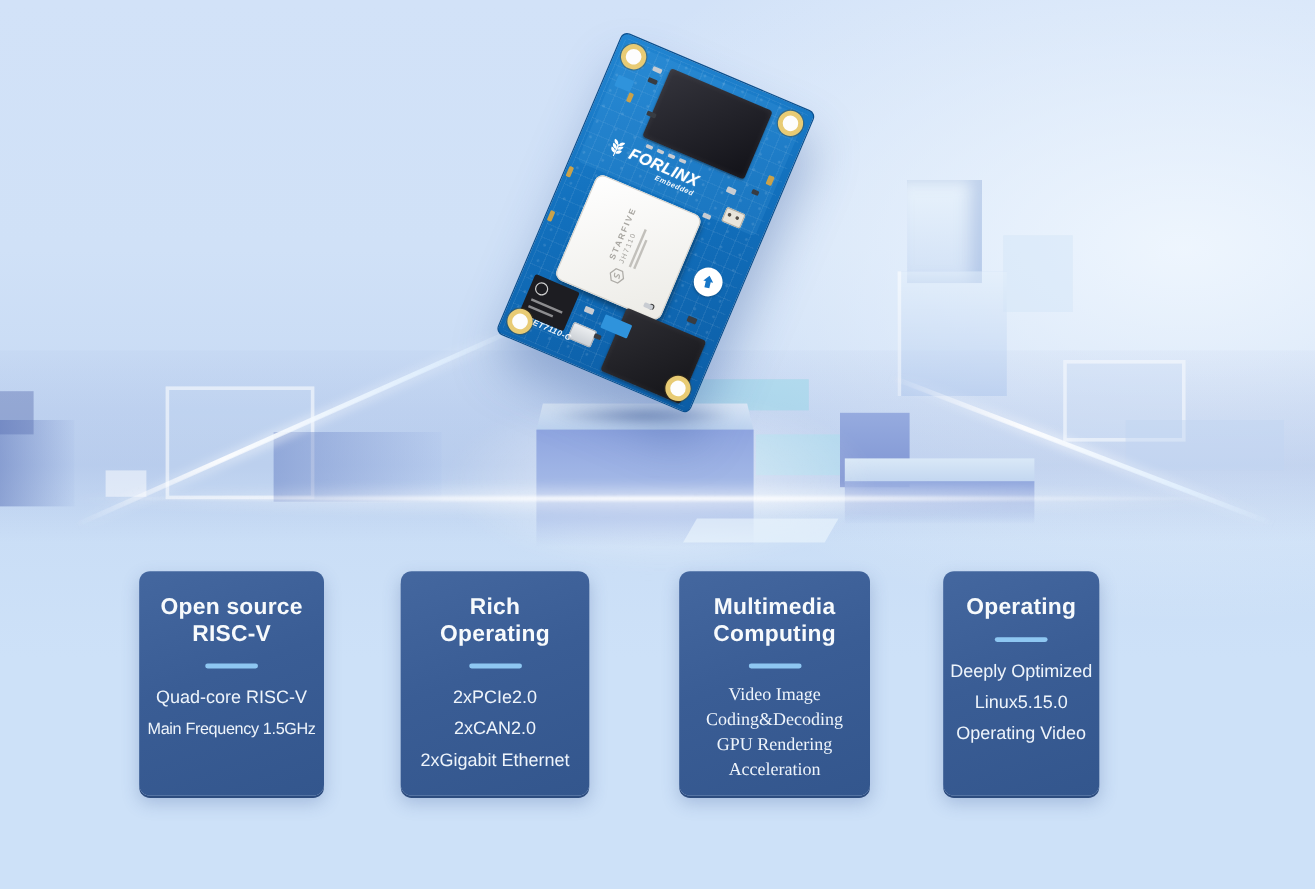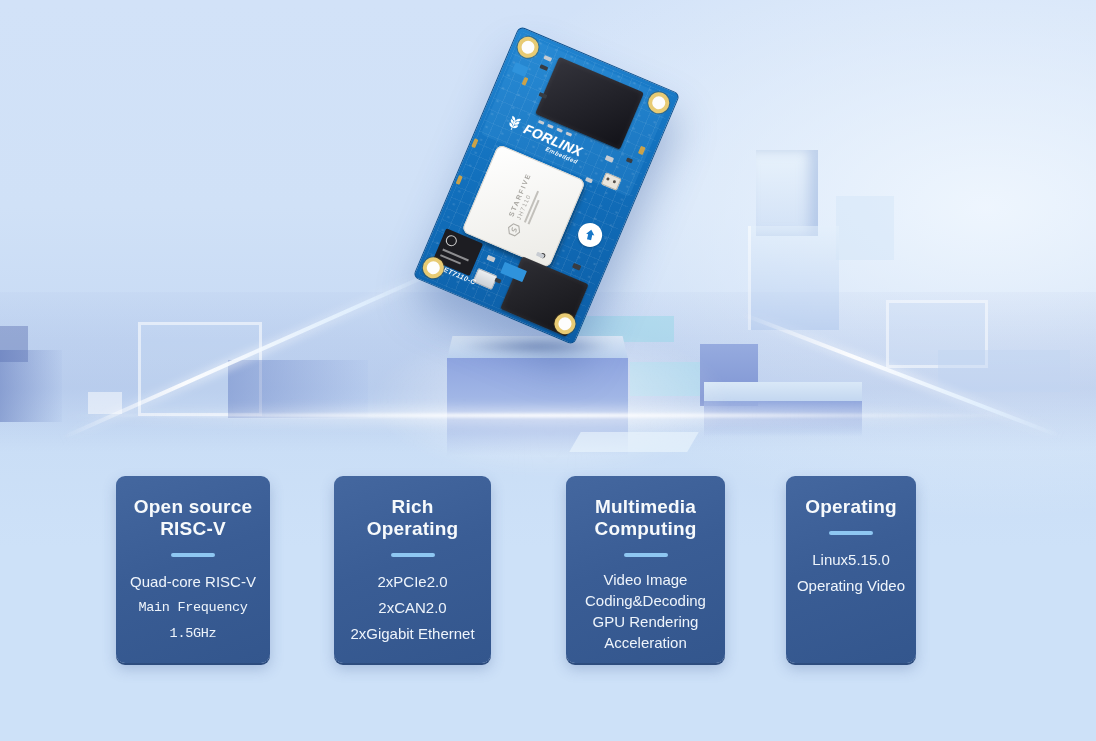--- a/index.html
+++ b/index.html
@@ -80,22 +80,22 @@
   .card{position:absolute;top:476px;height:187px;border-radius:9px;text-align:center;color:#f5f9fd;z-index:6;
     background:linear-gradient(160deg,#44679f 0%,#3a5d95 45%,#33568d 100%);
     box-shadow:0 2px 0 #2d4c7e,0 6px 14px rgba(60,90,150,.28);}
   .c1{left:116px;width:154px;}
   .c2{left:334px;width:157px;}
   .c3{left:566px;width:159px;}
   .c4{left:786px;width:130px;text-align:center;}
   .card .title{font-weight:bold;font-size:19px;line-height:22px;padding-top:20px;letter-spacing:.2px;color:#f7fafc;}
   .card .divider{width:44px;height:4px;border-radius:2px;background:#8ec7f2;margin:13px auto 12px;}
   .card .body{font-size:15px;line-height:26px;color:#eef4fb;}
-  .c3 .body{line-height:21px;}
-  .c1 .body div:nth-child(2){font-size:13.5px;letter-spacing:-.3px;font-family:Liberation Mono, monospace;}
+  .c3 .body{line-height:21px;font-family:Liberation Serif, serif;}
+  .c1 .body div:nth-child(2){font-size:13.5px;letter-spacing:-.3px;}
 </style>
 </head>
 <body>
 
 <div class="stage">
 
   <div class="shape band"></div>
   <div class="shape navy-left"></div>
   <div class="shape rect-left-edge"></div>
   <div class="shape sq-outline"></div>
@@ -251,19 +251,20 @@
         <div>Acceleration</div>
       </div>
     </div>
 
     <div class="card c4">
       <div class="title">
         <div>Operating</div>
       </div>
       <div class="divider"></div>
       <div class="body">
+        <div>Deeply Optimized</div>
         <div>Linux5.15.0</div>
         <div>Operating Video</div>
       </div>
     </div>
 
   </div>
 </div>
 
 </body></html>

